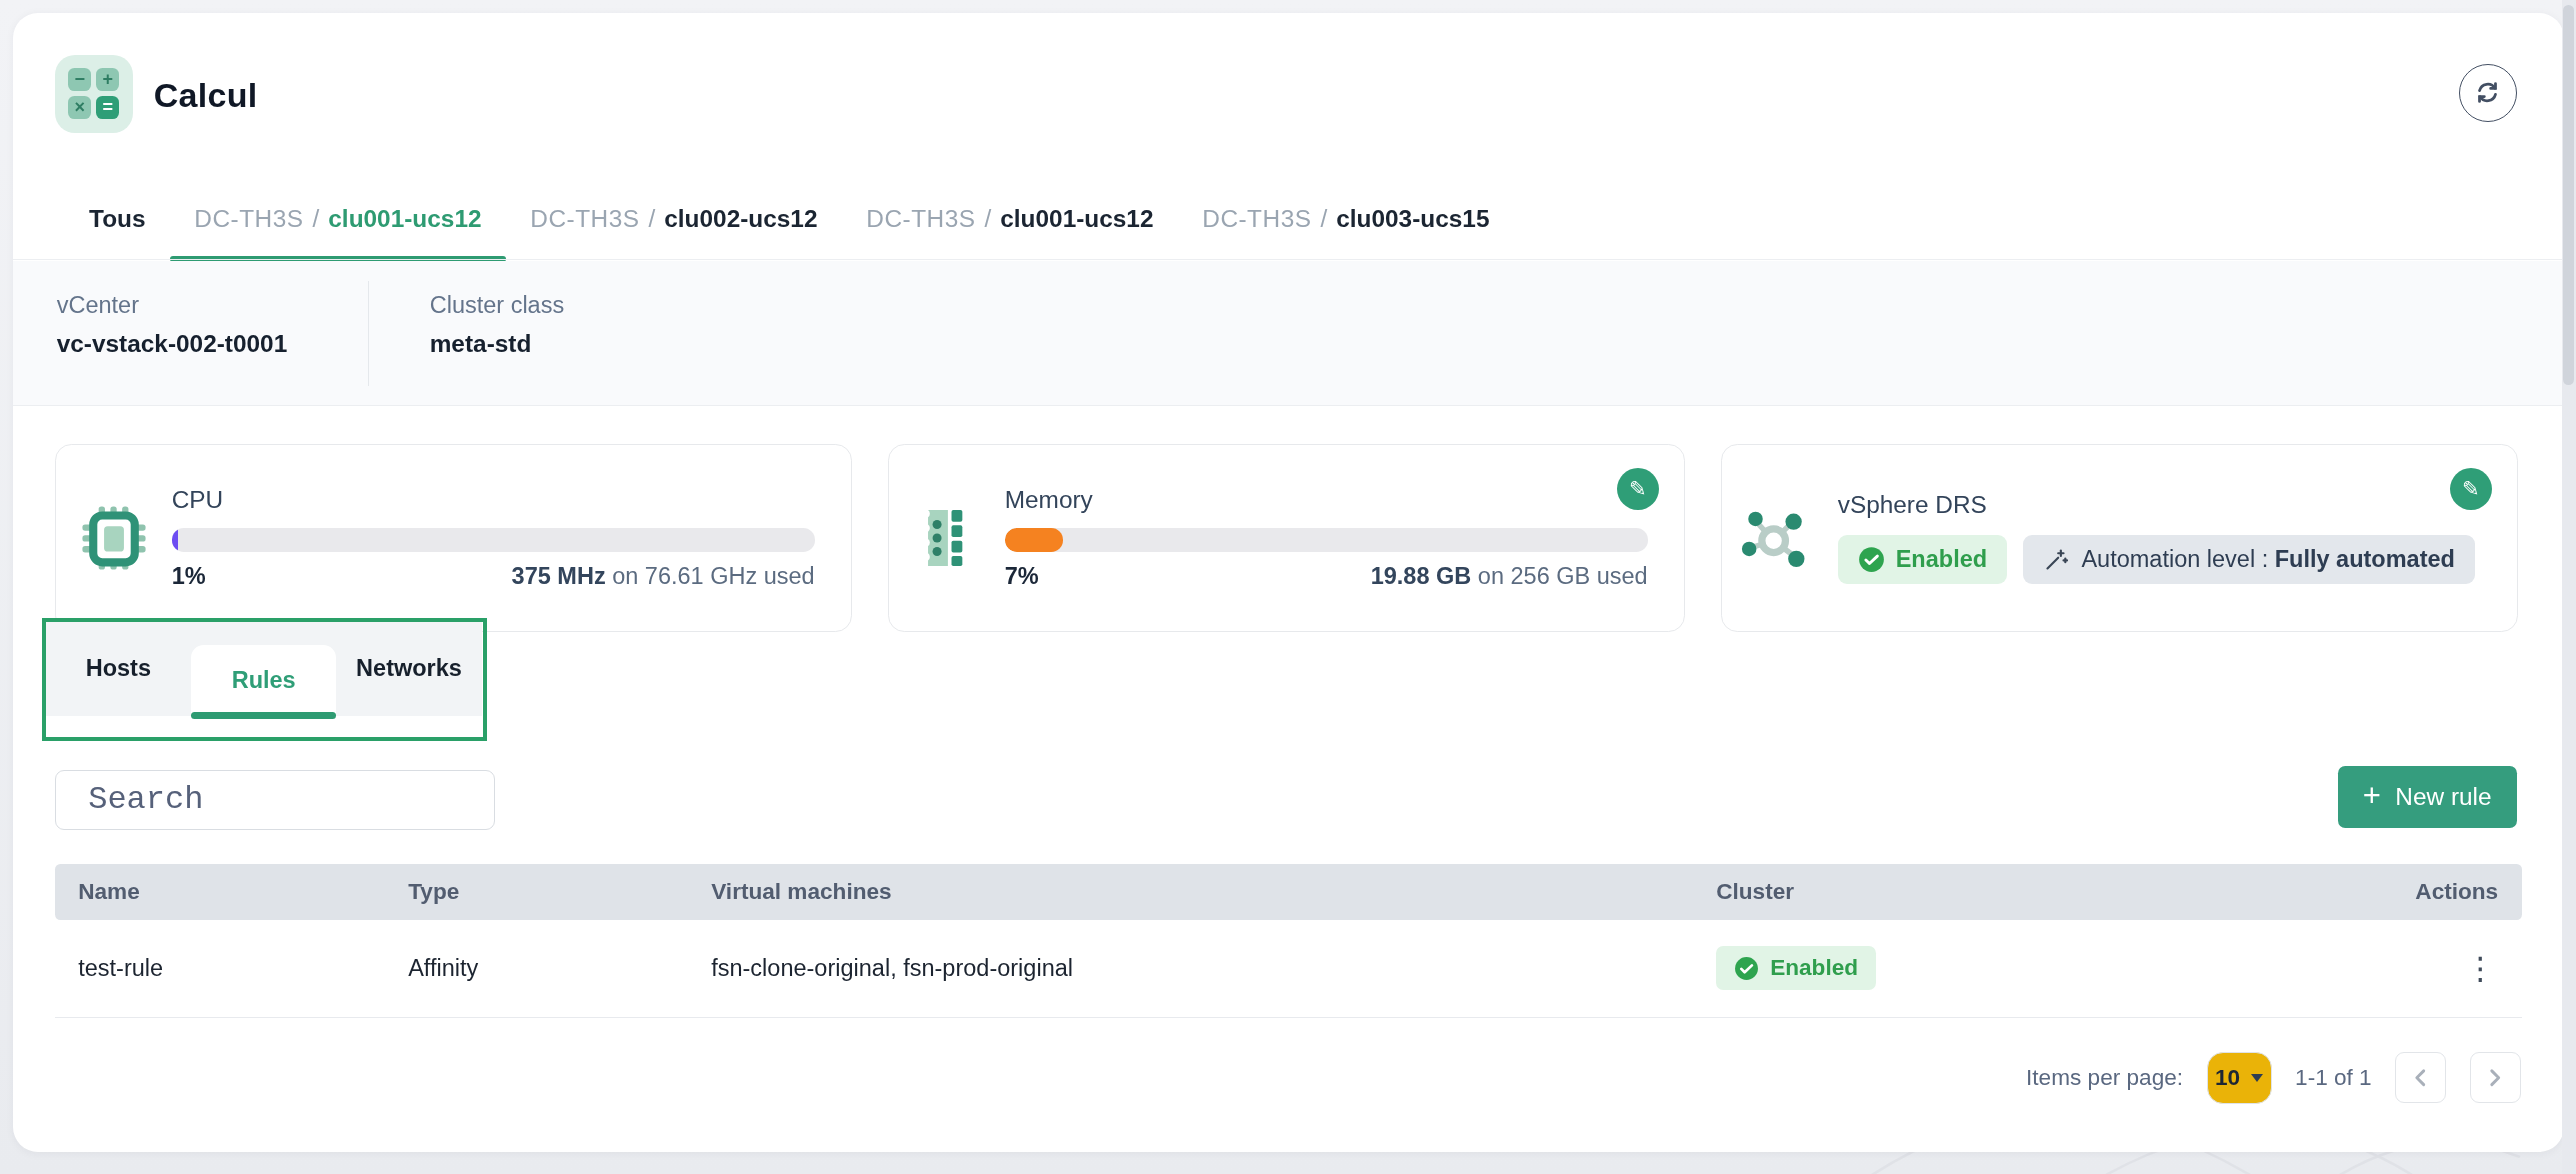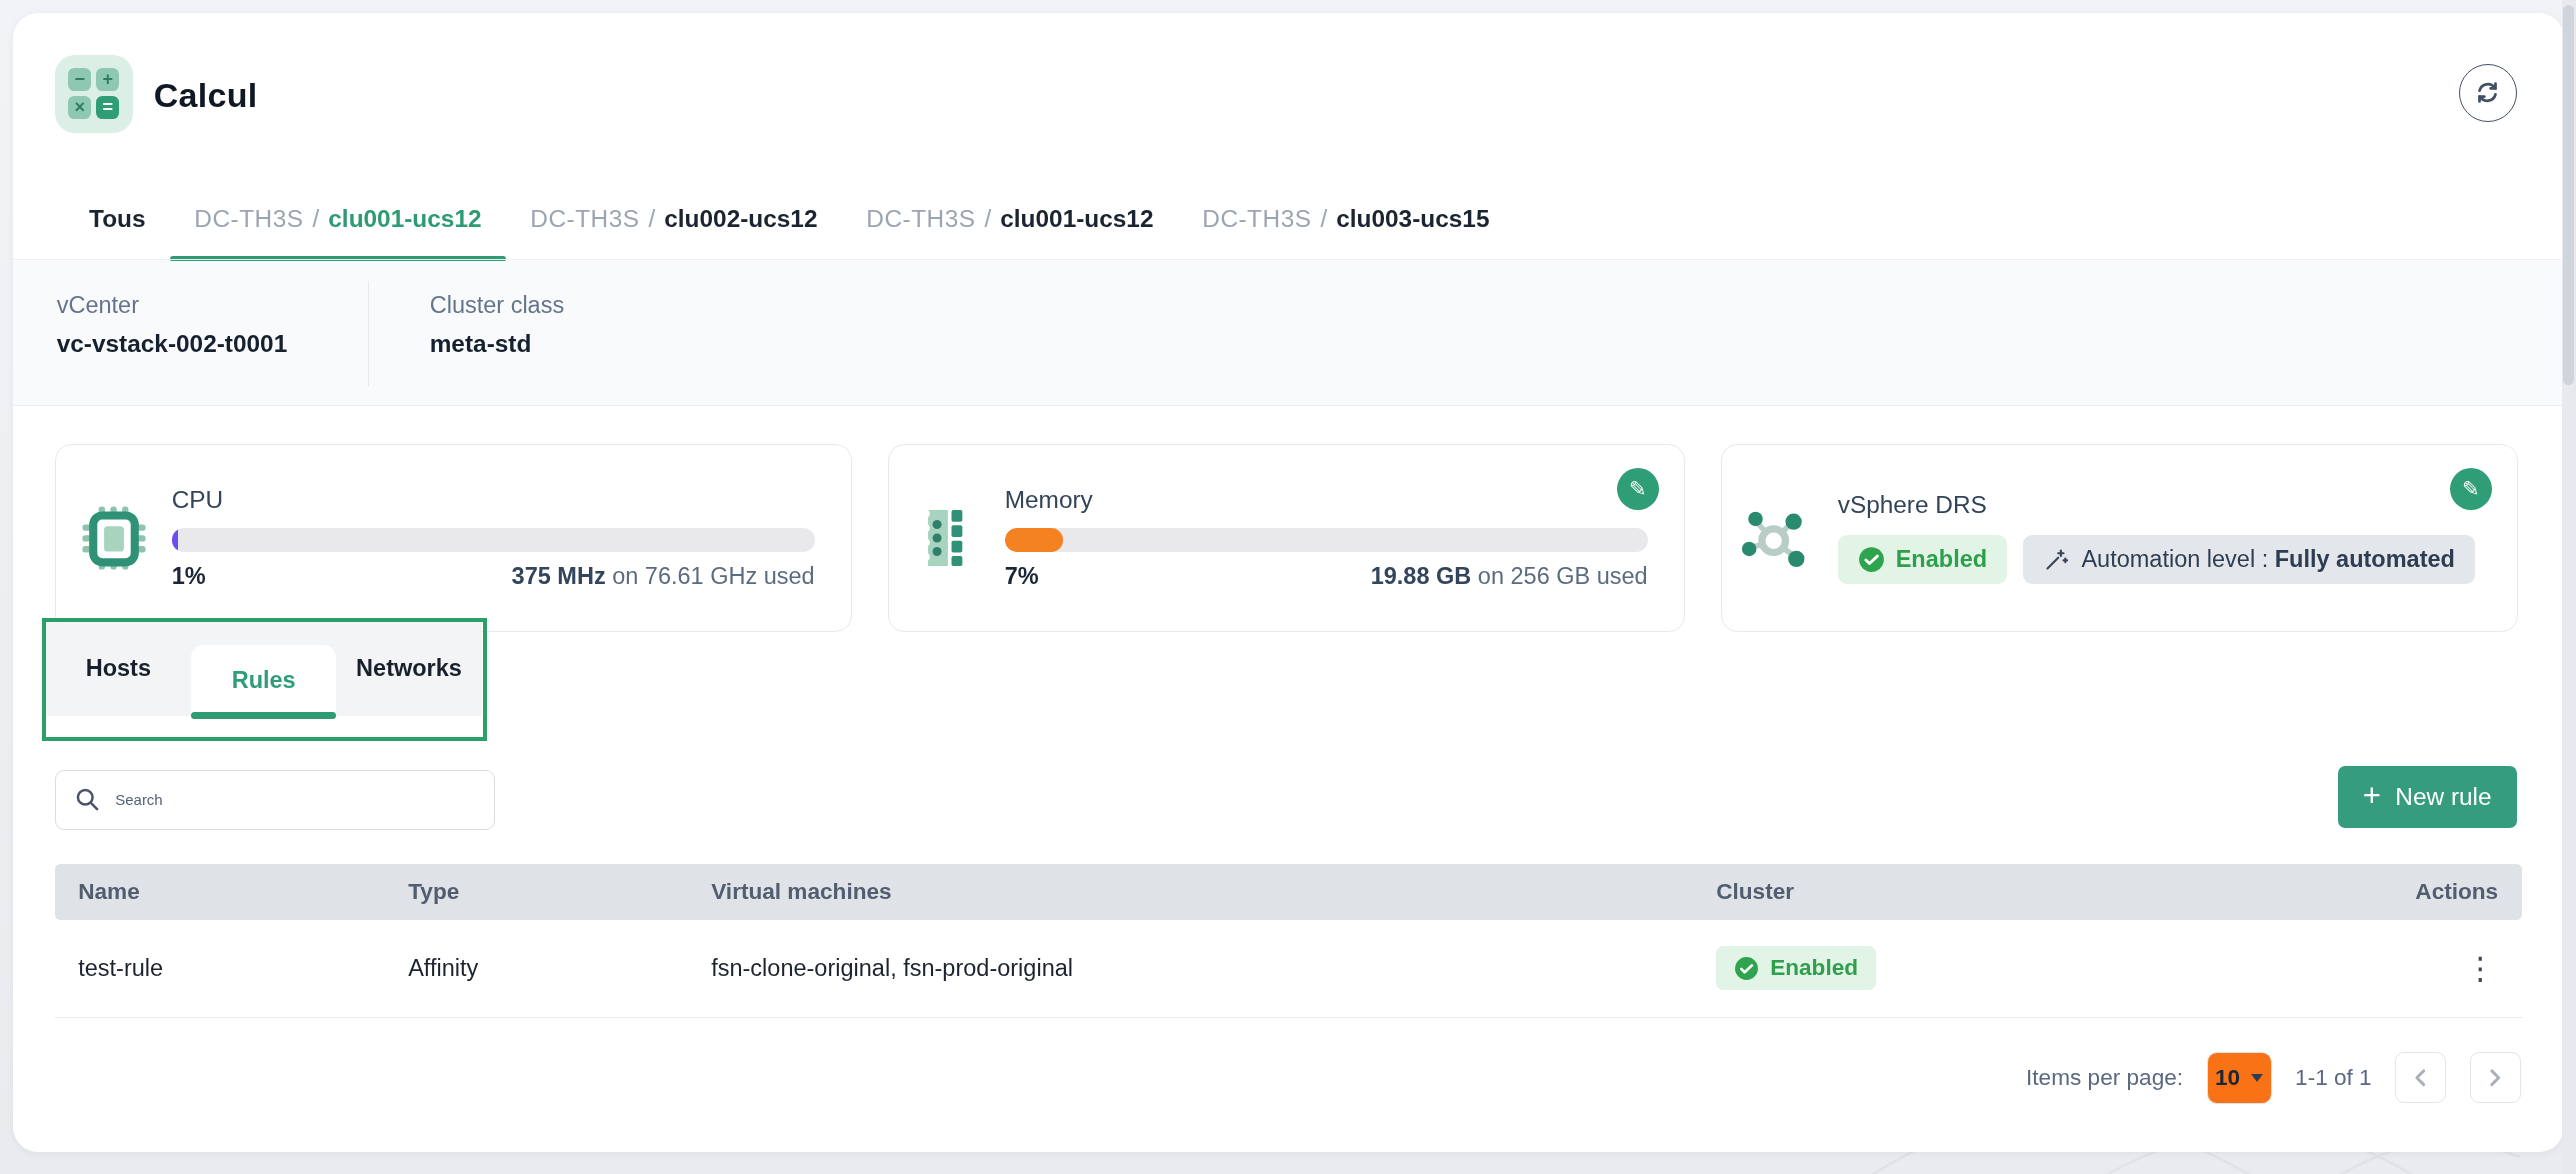--- a/index.html
+++ b/index.html
@@ -90,22 +90,22 @@
     font-size:23.5px; font-weight:600; color:#17202c; cursor:pointer; }
   .subtab.active { position:relative; align-self:flex-end; height:71px; background:#fff;
     border-radius:12.7px 12.7px 0 0; color:#2f9e77; }
   .subtab.active::after { content:""; position:absolute; left:0; right:0; bottom:-3.6px;
     height:7.2px; border-radius:3.6px; background:#2e9b72; }
 
   
   .search-box { position:absolute; left:42px; top:757px; width:440px; height:60px;
     border:1.8px solid #d9dde2; border-radius:9px; background:#fff;
     display:flex; align-items:center; padding:0 18px; gap:14.5px; }
-  .search-box input { border:none; outline:none; flex:1; font-size:15px; color:#1c2430;
-    font-family:Liberation Sans, sans-serif; background:transparent; }
+  .search-box input { border:none; outline:none; flex:1; font-size:32px; color:#1c2430;
+    font-family:Liberation Mono, monospace; background:transparent; }
   .search-box input::placeholder { color:#56617a; }
   .new-rule-btn { position:absolute; left:2325px; top:753px; width:179px; height:62px;
     background:#359d7e; color:#fff; border:none; border-radius:7.2px; cursor:pointer;
     display:flex; align-items:center; justify-content:center; gap:14.5px; font-size:24.4px;
     font-family:"Liberation Sans", sans-serif; }
   .new-rule-btn .plus { font-size:31px; font-weight:400; line-height:1; margin-top:-1.8px; }
 
   
   .rules-table { position:absolute; left:42px; top:851px; width:2467px; }
   .thead { display:grid; grid-template-columns:330px 303px 1005px 579px 250px;
@@ -117,23 +117,23 @@
     height:98px; align-items:center; background:#fff; border-bottom:1.8px solid #e8eaee;
     font-size:23.5px; color:#1c2430; }
   .trow > div { padding-left:23.5px; }
   .trow > div.right { text-align:right; padding-right:18px; padding-left:0; }
   .kebab { display:inline-flex; width:47px; height:47px; align-items:center; justify-content:center;
     font-size:31px; color:#3f4a5a; cursor:pointer; border-radius:7.2px; }
 
   
   .pagination { position:absolute; right:43px; top:1039px; display:flex; align-items:center;
     gap:23.5px; font-size:22.6px; color:#5a6880;justify-content:space-between; }
-  .page-size { width:65px; height:52px; border:1.8px solid #dfe3e8; border-radius:10px;
+  .page-size { width:65px; height:52px; border:1.8px solid #dfe3e8; border-radius:16px;
     display:flex; align-items:center; justify-content:center; gap:11px; cursor:pointer;
-    font-weight:700; color:#1d2634; background:#f97316; }
+    font-weight:700; color:#1d2634; background:#eab308; }
   .caret { width:0; height:0; border-left:6.3px solid transparent; border-right:6.3px solid transparent;
     border-top:8.1px solid #2e3d52; }
   .page-btn { width:51px; height:51px; border:1.8px solid #e2e5e9; border-radius:9px; background:#fff;
     display:flex; align-items:center; justify-content:center; cursor:pointer; }
 
   
   .scrollbar-track { position:absolute; right:0; top:0; width:14.5px; height:100%;
     background:#e7e9ee; z-index:5; }
   .scrollbar-thumb { position:absolute; right:1.8px; top:5.4px; width:11px; height:380px;
     border-radius:5.4px; background:#d0d4db; }

